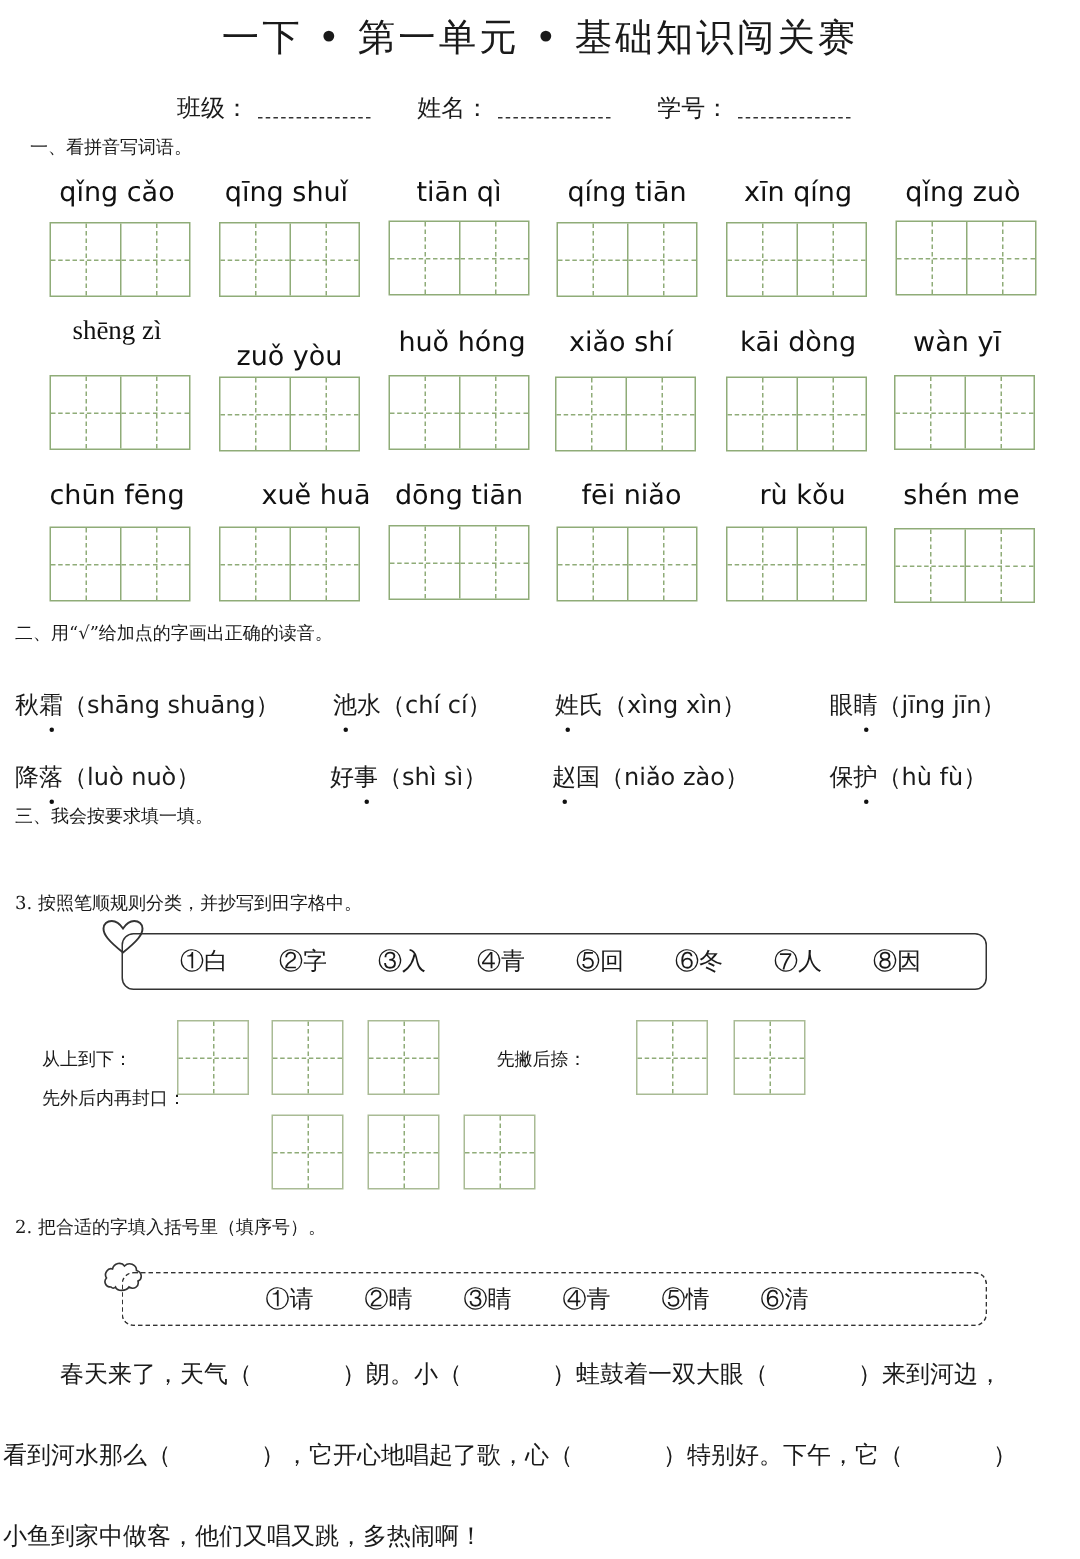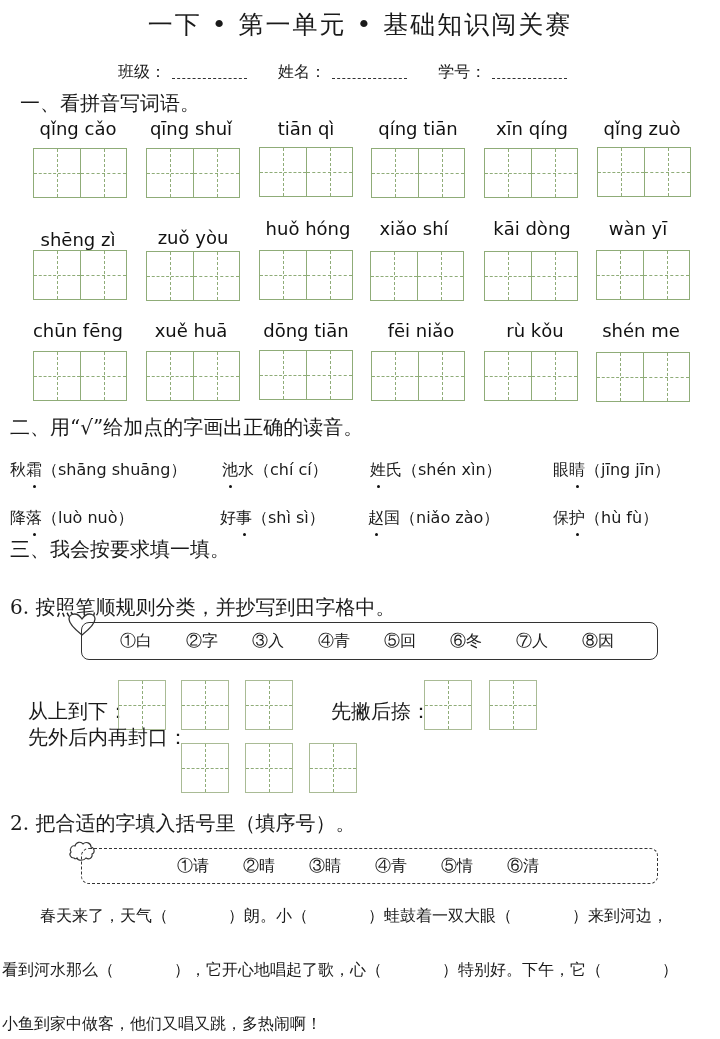--- a/index.html
+++ b/index.html
@@ -3,21 +3,21 @@
   <meta charset="utf-8">
   <style>
     * { box-sizing: border-box; margin: 0; padding: 0; }
     html, body { width: 720px; height: 1039px; background: #ffffff; overflow: hidden; }
     body { position: relative; font-family: "DejaVu Serif", "Liberation Serif", serif; color: #1a1a1a; }
     .abs { position: absolute; white-space: nowrap; }
     .title { left: 0; width: 720px; top: 8px; text-align: center; font-size: 25px; letter-spacing: 2px; }
     .info { top: 62px; left: 118px; font-size: 16px; }
     .info span.lbl { margin-right: 6px; }
     .info span.blank { display: inline-block; width: 75px; border-bottom: 1.5px dashed #333; margin-right: 26px; vertical-align: -2px; }
-    .sec { font-size: 20px; }
+    .sec { font-size: 12px; }
     .py { font-family: "DejaVu Sans", "Liberation Sans", sans-serif; font-size: 18px; color: #111; text-align: center; width: 112px; }
     .tz2 { width: 94px; height: 50px; border: 1.5px solid #8fac78; display: flex; position: absolute; }
     .tz2 .cell, .tz1 { position: relative; }
     .tz2 .cell { width: 50%; height: 100%; }
     .tz2 .cell + .cell { border-left: 1.5px solid #8fac78; }
     .cell::before, .tz1::before { content: ""; position: absolute; left: 50%; top: 0; bottom: 0; border-left: 1px dashed #8fac78; }
     .cell::after, .tz1::after { content: ""; position: absolute; top: 50%; left: 0; right: 0; border-top: 1px dashed #8fac78; }
     .tz1 { position: absolute; width: 48px; height: 50px; border: 1.5px solid #a9bb95; }
     .reading { font-size: 16px; }
     .reading .pin { font-family: "DejaVu Sans", "Liberation Sans", sans-serif; font-size: 16px; }
@@ -69,21 +69,21 @@
   </div>
 <div class="tz2" style="left:484px; top:148px;">
     <div class="cell"></div>
     <div class="cell"></div>
   </div>
 <div class="tz2" style="left:597px; top:147px;">
     <div class="cell"></div>
     <div class="cell"></div>
   </div>
 
-<div class="abs py" style="left:22px; top:229px;">shēng  zì</div>
+<div class="abs py" style="left:22px; top:210px;font-family:Liberation Serif, serif;">shēng  zì</div>
 <div class="abs py" style="left:137px; top:227px;">zuǒ  yòu</div>
 <div class="abs py" style="left:252px; top:218px;">huǒ  hóng</div>
 <div class="abs py" style="left:358px; top:218px;">xiǎo  shí</div>
 <div class="abs py" style="left:476px; top:218px;">kāi   dòng</div>
 <div class="abs py" style="left:582px; top:218px;">wàn  yī</div>
 
 <div class="tz2" style="left:33px; top:250px;">
     <div class="cell"></div>
     <div class="cell"></div>
   </div>
@@ -102,21 +102,21 @@
 <div class="tz2" style="left:484px; top:251px;">
     <div class="cell"></div>
     <div class="cell"></div>
   </div>
 <div class="tz2" style="left:596px; top:250px;">
     <div class="cell"></div>
     <div class="cell"></div>
   </div>
 
 <div class="abs py" style="left:22px; top:320px;">chūn fēng</div>
-<div class="abs py" style="left:135px; top:320px;">xuě  huā</div>
+<div class="abs py" style="left:135px; top:320px;text-align:right;">xuě  huā</div>
 <div class="abs py" style="left:250px; top:320px;">dōng tiān</div>
 <div class="abs py" style="left:365px; top:320px;">fēi  niǎo</div>
 <div class="abs py" style="left:479px; top:320px;">rù   kǒu</div>
 <div class="abs py" style="left:585px; top:320px;">shén me</div>
 
 <div class="tz2" style="left:33px; top:351px;">
     <div class="cell"></div>
     <div class="cell"></div>
   </div>
 <div class="tz2" style="left:146px; top:351px;">
@@ -142,41 +142,41 @@
 
 <div class="abs sec" style="left:10px; top:414px;text-align:center;">二、用“√”给加点的字画出正确的读音。</div>
 
 <div class="abs reading" style="left:10px; top:460px;">
   <span>秋</span><span class="dotted">霜</span><span class="pin">（shāng  shuāng）</span>
 </div>
 <div class="abs reading" style="left:222px; top:460px;">
   <span class="dotted">池</span><span>水</span><span class="pin">（chí   cí）</span>
 </div>
 <div class="abs reading" style="left:370px; top:460px;">
-  <span class="dotted">姓</span><span>氏</span><span class="pin">（shén    xìn）</span>
+  <span class="dotted">姓</span><span>氏</span><span class="pin">（xìng    xìn）</span>
 </div>
 <div class="abs reading" style="left:553px; top:460px;">
   <span>眼</span><span class="dotted">睛</span><span class="pin">（jīng     jīn）</span>
 </div>
 
 <div class="abs reading" style="left:10px; top:508px;">
   <span>降</span><span class="dotted">落</span><span class="pin">（luò   nuò）</span>
 </div>
 <div class="abs reading" style="left:220px; top:508px;">
   <span>好</span><span class="dotted">事</span><span class="pin">（shì    sì）</span>
 </div>
 <div class="abs reading" style="left:368px; top:508px;">
   <span class="dotted">赵</span><span>国</span><span class="pin">（niǎo  zào）</span>
 </div>
 <div class="abs reading" style="left:553px; top:508px;">
   <span>保</span><span class="dotted">护</span><span class="pin">（hù      fù）</span>
 </div>
 
 <div class="abs sec" style="left:10px; top:536px;">三、我会按要求填一填。</div>
-<div class="abs sec" style="left:10px; top:594px;">6. 按照笔顺规则分类，并抄写到田字格中。</div>
+<div class="abs sec" style="left:10px; top:594px;">3. 按照笔顺规则分类，并抄写到田字格中。</div>
 
 <svg class="heart" viewBox="0 0 28 24">
   <path d="M14 22 C4 14 1 10 1 6 C1 3 3.5 1 6.5 1 C9.5 1 12 3 14 6 C16 3 18.5 1 21.5 1 C24.5 1 27 3 27 6 C27 10 24 14 14 22 Z" fill="#fff" stroke="#333" stroke-width="1.3"></path>
 </svg>
 <div class="optbox" style="left:81px; top:622px; width:577px; height:38px; padding-left:38px;">
   <span class="opt">①白</span>
   <span class="opt">②字</span>
   <span class="opt">③入</span>
   <span class="opt">④青</span>
   <span class="opt">⑤回</span>

